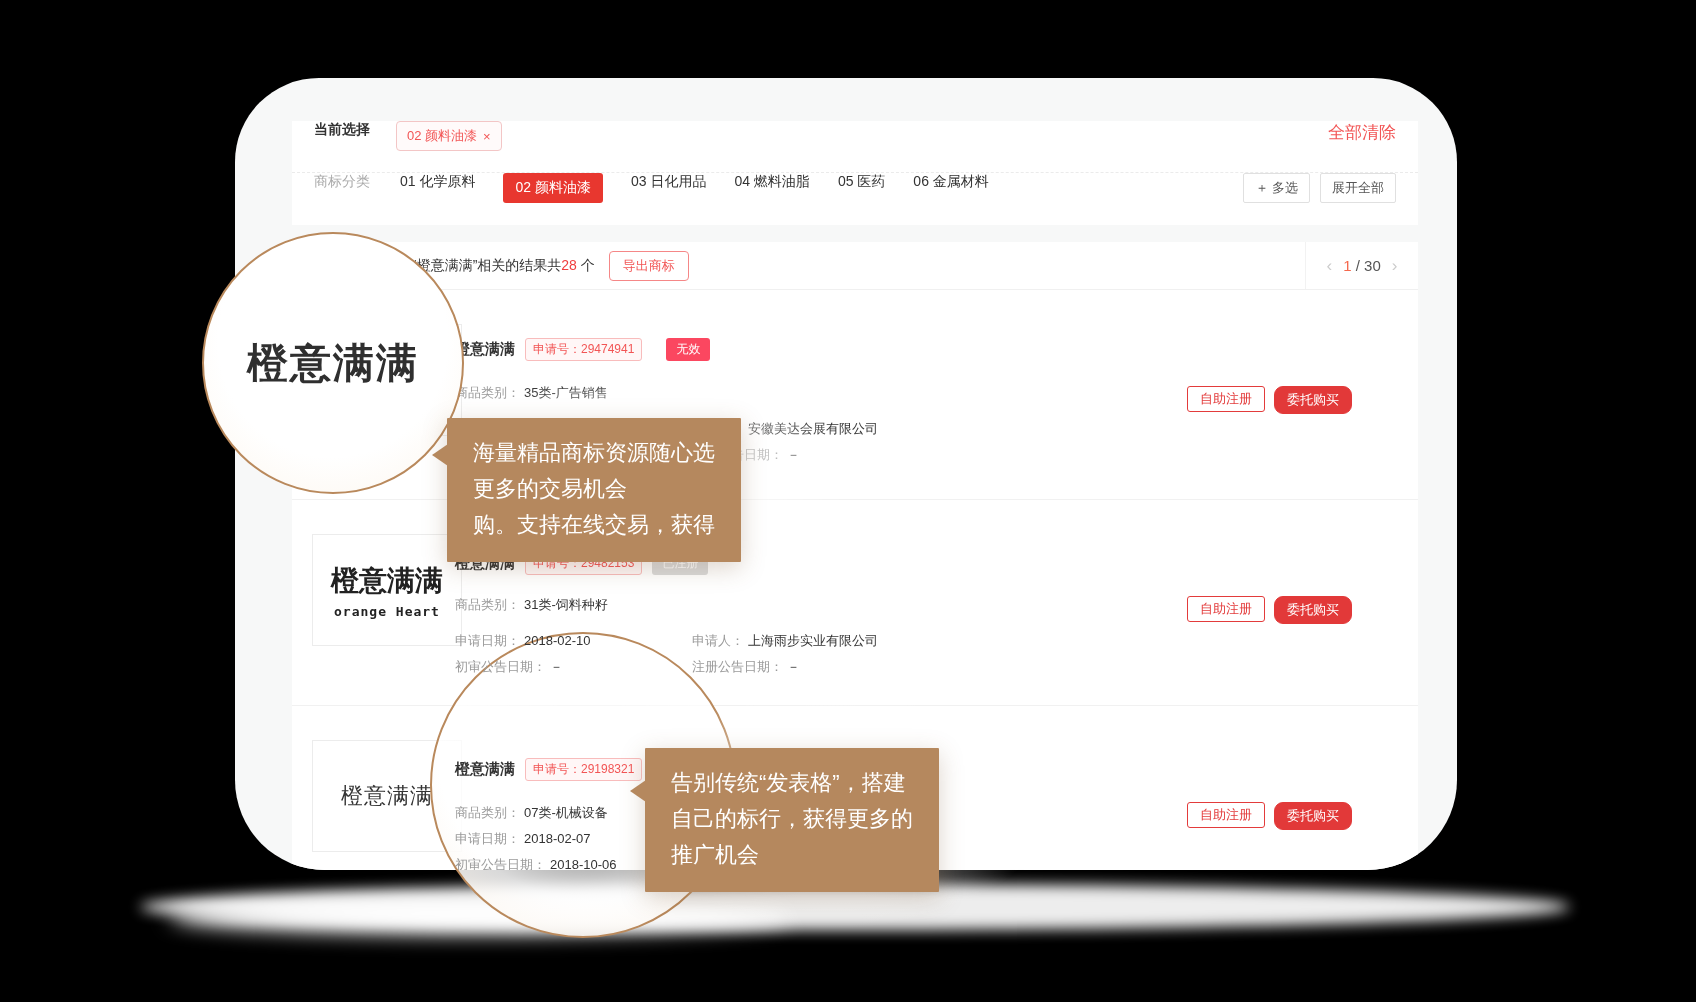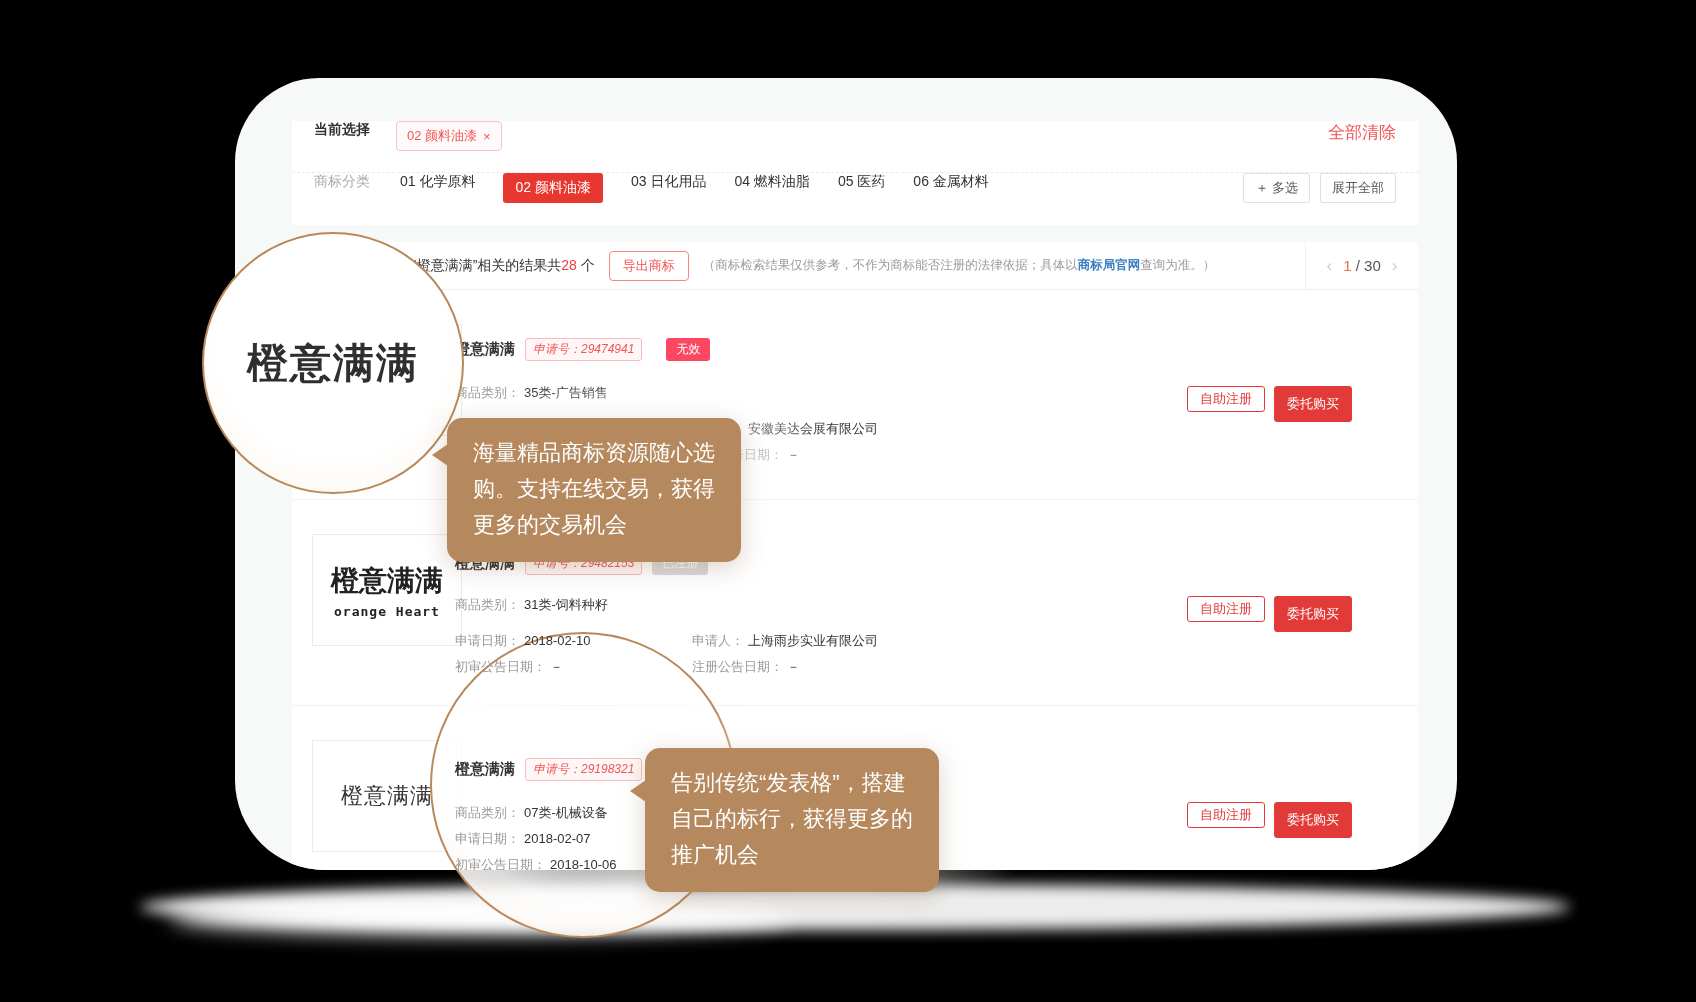--- a/index.html
+++ b/index.html
@@ -56,50 +56,50 @@
     border:1px solid #ececec; background:#fff; display:flex; flex-direction:column;
     align-items:center; justify-content:center; z-index:1; }
   .tm-plain { font-size:22px; color:#333; letter-spacing:1px; }
   .tm-callig { font-family:"DejaVu Serif", serif; font-weight:700; font-size:28px; color:#222; }
   .tm-sub { font-family:"DejaVu Sans Mono", monospace; font-weight:700; font-size:13px;
     color:#222; margin-top:4px; letter-spacing:1px; }
   .detail { position:absolute; left:163px; top:0; z-index:3; }
   .t-line { position:absolute; left:0; display:flex; align-items:center; white-space:nowrap; }
   .title { font-size:15px; font-weight:700; color:#333; }
   .tag { margin-left:10px; font-size:12px; color:#f25555; border:1px solid #f8bcbc;
-    background:#fff7f7; padding:2px 7px; border-radius:3px;font-style:italic; }
+    background:#fff7f7; padding:2px 7px; border-radius:3px; }
   .badge { margin-left:10px; font-size:12px; color:#fff; padding:3px 10px; border-radius:3px; }
   .badge-invalid { background:#fb4760;margin-left:24px; }
   .badge-registered { background:#dadada; }
   .d-line { position:absolute; left:0; font-size:13px; white-space:nowrap; }
   .col1 { display:inline-block; width:237px;margin-top:10px; }
   .lb { color:#9a9a9a; } .vl { color:#333; margin-left:4px; }
   .btns { position:absolute; right:66px; top:96px; display:flex; gap:9px; z-index:3; }
   .btn-outline { width:78px; height:26px; font-size:13px; color:#e33b3b; background:#fff;
     border:1px solid #e33b3b; border-radius:3px; cursor:pointer; }
-  .btn-solid { width:78px; height:36px; font-size:13px; color:#fff; background:#e23939;
-    border:1px solid #e23939; border-radius:3px; cursor:pointer; }
+  .btn-solid { width:78px; height:28px; font-size:13px; color:#fff; background:#e23939;
+    border:1px solid #e23939; border-radius:9px; cursor:pointer; }
 
   
   .circle1 { position:absolute; left:202px; top:232px; width:262px; height:262px;
     border-radius:50%; border:2px solid #b9895c; z-index:5;
     background:radial-gradient(circle at 50% 42%, #ffffff 58%, #fdf8f1 88%, #f9efe3 100%);
     display:flex; align-items:center; justify-content:center; }
   .circle1 .big { font-size:41px; font-weight:700; color:#2f2f2f; letter-spacing:2px; }
   .circle2 { position:absolute; left:430px; top:632px; width:306px; height:306px;
     border-radius:50%; border:2px solid #b9895c; z-index:2;
     background:radial-gradient(circle at 52% 38%, rgba(255,255,255,.25) 0%,
       rgba(255,255,255,.85) 62%, #faf2e8 100%); }
 
   
   .glow { position:absolute; border-radius:50%;
     background:radial-gradient(ellipse, rgba(255,255,255,.95) 0%, rgba(255,255,255,0) 70%); }
   .g1 { left:420px; top:370px; width:440px; height:200px; z-index:4; }
   .g2 { left:610px; top:690px; width:440px; height:240px; z-index:4; }
-  .tooltip { position:absolute; background:#b5885e; border-radius:15px; z-index:6;
+  .tooltip { position:absolute; background:#b5885e; border-radius:1px; z-index:6;
     padding:17px 26px 19px; box-shadow:0 6px 24px rgba(120,84,48,.25); }
   .tooltip .tl { display:block; font-size:22px; line-height:36px; color:#fff; white-space:nowrap; }
   .tt1 { left:447px; top:418px; }
   .tt2 { left:645px; top:748px; }
   .arr { position:absolute; left:-15px; width:0; height:0;
     border-top:11px solid transparent; border-bottom:11px solid transparent;
     border-right:16px solid #b5885e; }
   .tt1 .arr { top:26px; } .tt2 .arr { top:32px; }
 </style>
 </head>
@@ -129,21 +129,20 @@
         <button class="f-btn">展开全部</button>
       </span>
     </div>
   </div>
 
   <div class="panel panel-results">
     <div class="res-header">
       <div class="res-left">
         <span class="res-count"><span>当前为您检索到“橙意满满”相关的结果共</span><span class="num">28</span><span> 个</span></span>
         <button class="export-btn">导出商标</button>
-        <span class="disclaimer"><span>（商标检索结果仅供参考，不作为商标能否注册的法律依据；具体以</span><span class="lk">商标局官网</span><span>查询为准。）</span></span>
       </div>
       <div class="pager">
         <span class="chev">‹</span>
         <span><span class="cur">1</span> <span>/</span> <span>30</span></span>
         <span class="chev">›</span>
       </div>
     </div>
 
     <div class="row r1">
       <div class="tm-box">
@@ -214,22 +213,22 @@
 <div class="circle1">
   <span class="big">橙意满满</span>
 </div>
 
 <div class="glow g1"></div>
 <div class="glow g2"></div>
 
 <div class="tooltip tt1">
   <span class="arr"></span>
   <span class="tl">海量精品商标资源随心选</span>
+  <span class="tl">更多的交易机会</span>
   <span class="tl">购。支持在线交易，获得</span>
-  <span class="tl">更多的交易机会</span>
 </div>
 
 <div class="tooltip tt2">
   <span class="arr"></span>
   <span class="tl">告别传统“发表格”，搭建</span>
   <span class="tl">自己的标行，获得更多的</span>
   <span class="tl">推广机会</span>
 </div>
 
 </body></html>

